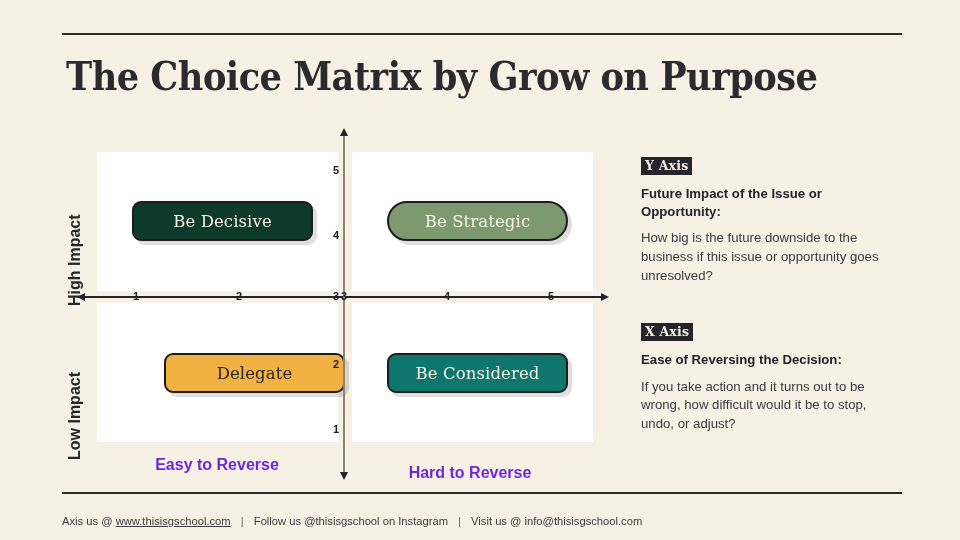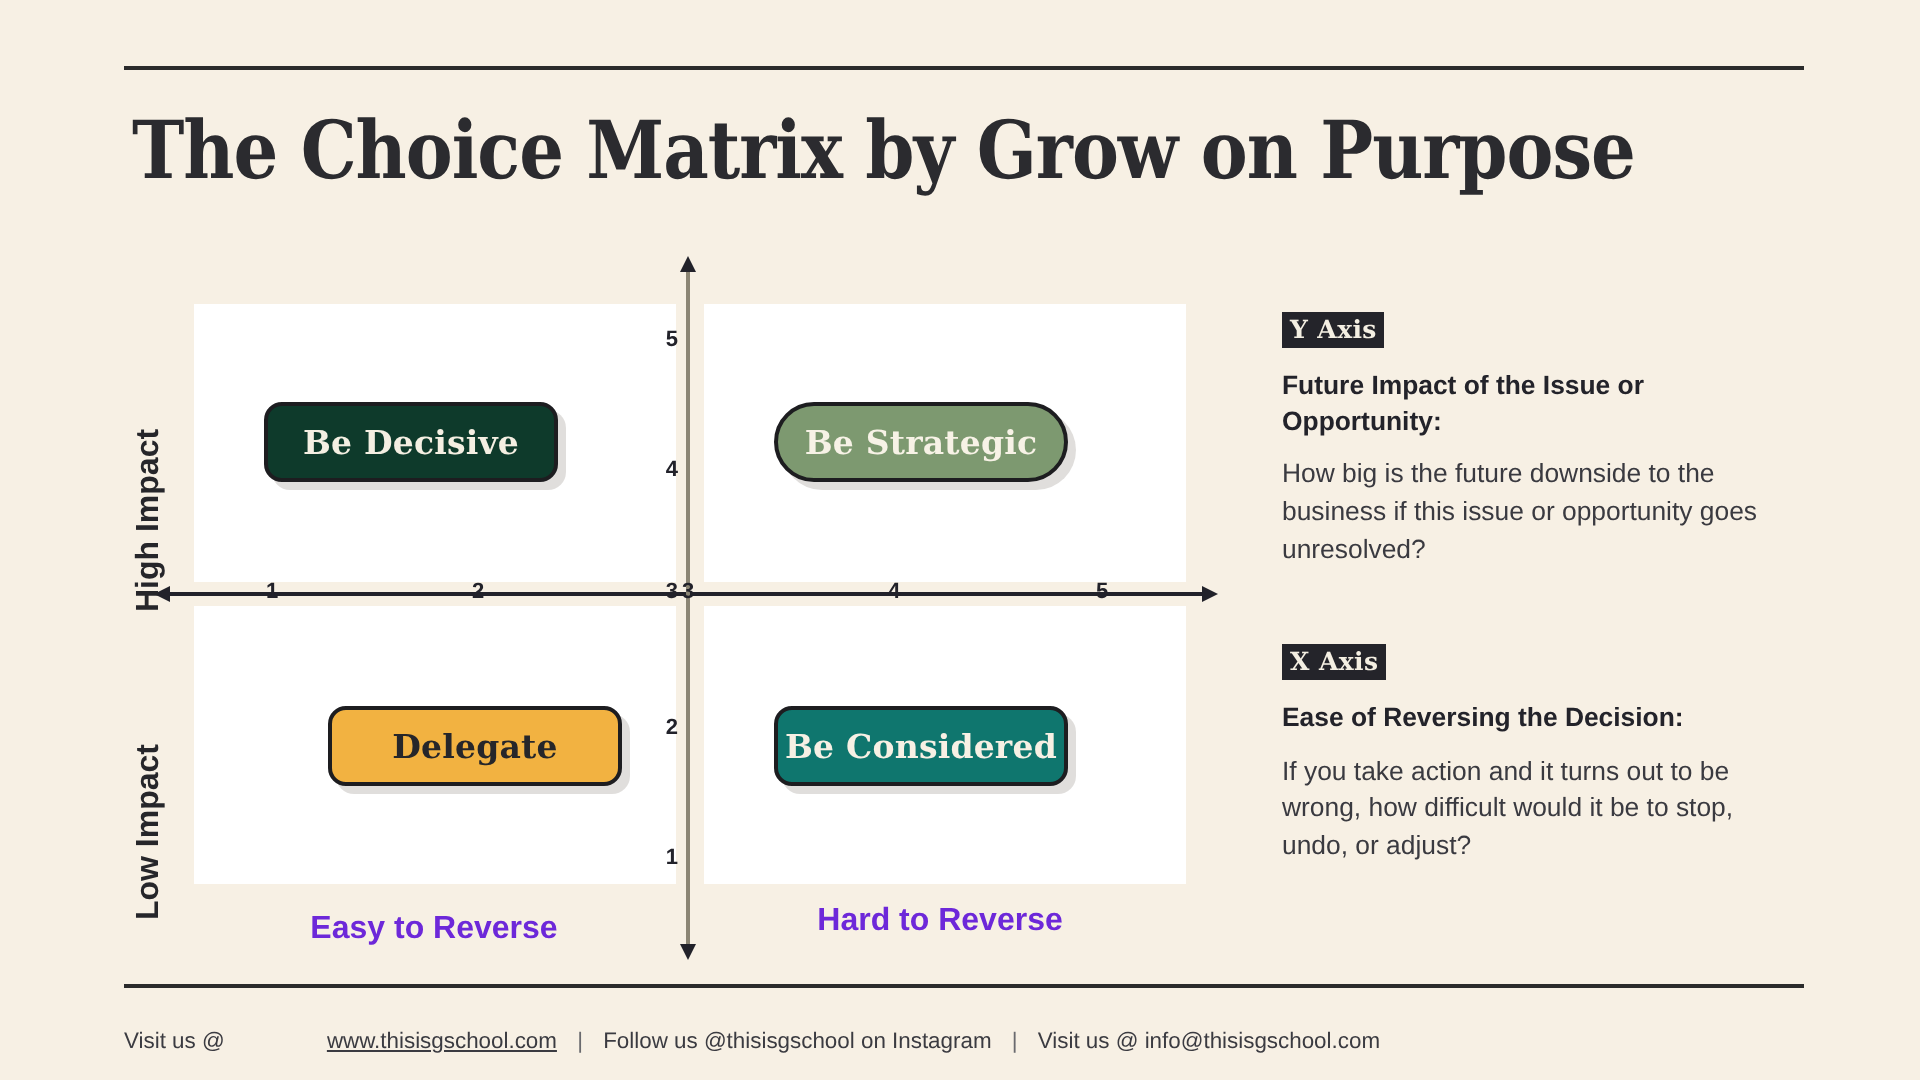--- a/index.html
+++ b/index.html
@@ -64,27 +64,27 @@
   .quad.tr { left: 255px; top: 0; }
   .quad.bl { left: 0;     top: 151px; }
   .quad.br { left: 255px; top: 151px; }
 
   
   .pill {
     position: absolute;
     display: flex;
     align-items: center;
     justify-content: center;
-    width: 147px;
+    width: 181px;
     height: 40px;
     border-radius: 9px;
     border: 2px solid #1d1d20;
     box-sizing: border-box;
     font-family: "DejaVu Serif", "Liberation Serif", serif;
-    font-weight: bold;
+    font-weight: normal;
     font-size: 16.5px;
     letter-spacing: 0.1px;
     box-shadow: 4px 4px 0 rgba(60,50,40,0.16);
     white-space: nowrap;
   }
   .pill.p-tl { left: 35px;  top: 49px;  background: #0E3A2B; color: #F4EFE2; }
   .pill.p-tr { left: 290px; top: 49px;  background: #7D9970; color: #F7F2E6; border-radius: 20px; }
   .pill.p-bl { left: 35px;  top: 201px; background: #F2B241; color: #26262a; margin-left: 32px; }
   .pill.p-br { left: 290px; top: 201px; background: #0f766e; color: #F7F0E4; }
 
@@ -200,21 +200,21 @@
   }
   .footer-text {
     position: absolute;
     left: 62px;
     top: 515px;
     font-size: 11.2px;
     color: #3b3b41;
     white-space: nowrap;
   }
   .footer-text .sep { margin: 0 7px; color: #6a6a6e; }
-  .footer-link { color: #3b3b41; margin-left: 48px; }
+  .footer-link { color: #3b3b41; }
 
   .cta {
     position: absolute;
     left: 767px;
     top: 491px;
     width: 136px;
     height: 29px;
     border: 1.5px solid #3a3a33;
     border-radius: 15px;
     background: #F7F0E4;
@@ -260,38 +260,38 @@
   <div class="tick tick-y" style="left:339px; top:170px;">5</div>
   <div class="tick tick-y" style="left:339px; top:235px;">4</div>
   <div class="tick tick-y" style="left:339px; top:296px;">3</div>
   <div class="tick tick-y" style="left:339px; top:364px;">2</div>
   <div class="tick tick-y" style="left:339px; top:429px;">1</div>
 
   <div class="side-label" style="left:84px; top:288px;">High Impact</div>
   <div class="side-label" style="left:84px; top:442px;">Low Impact</div>
 
   <div class="bottom-label" style="left:217px; top:456px;">Easy to Reverse</div>
-  <div class="bottom-label" style="left:470px; top:452px;">Hard to Reverse</div>
+  <div class="bottom-label" style="left:470px; top:464px;">Hard to Reverse</div>
 
   <div class="panel x-panel">
     <span class="tag">X Axis</span>
     <div class="panel-head">Ease of Reversing the Decision:</div>
     <div class="panel-body">If you take action and it turns out to be wrong, how difficult would it be to stop, undo, or adjust?</div>
   </div>
 
   <div class="panel y-panel">
     <span class="tag">Y Axis</span>
     <div class="panel-head">Future Impact of the Issue or Opportunity:</div>
     <div class="panel-body">How big is the future downside to the business if this issue or opportunity goes unresolved?</div>
   </div>
 
   <div class="footer-rule"></div>
 
   <div class="footer-text">
-    <span>Visit us @</span>
+    <span>Axis us @</span>
     <a class="footer-link" href="#">www.thisisgschool.com</a>
     <span class="sep">|</span>
     <span>Follow us @thisisgschool on Instagram</span>
     <span class="sep">|</span>
     <span>Visit us @ info@thisisgschool.com</span>
   </div>
 
 
 </div>
 

